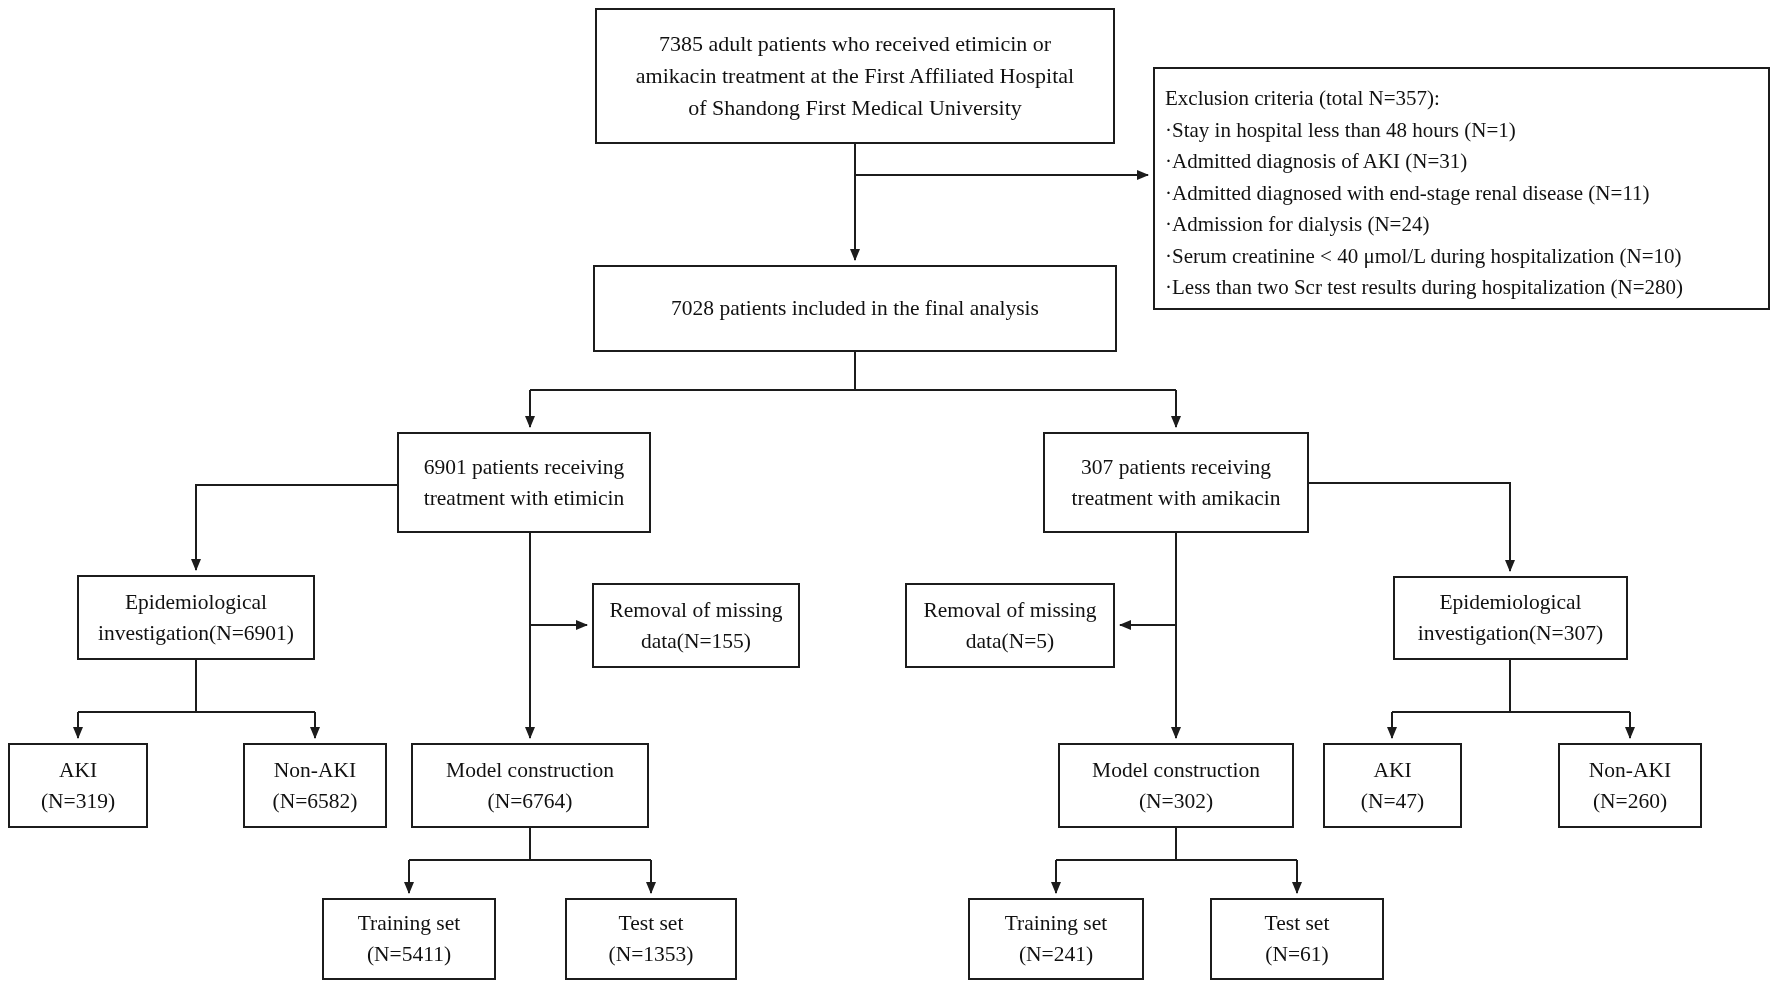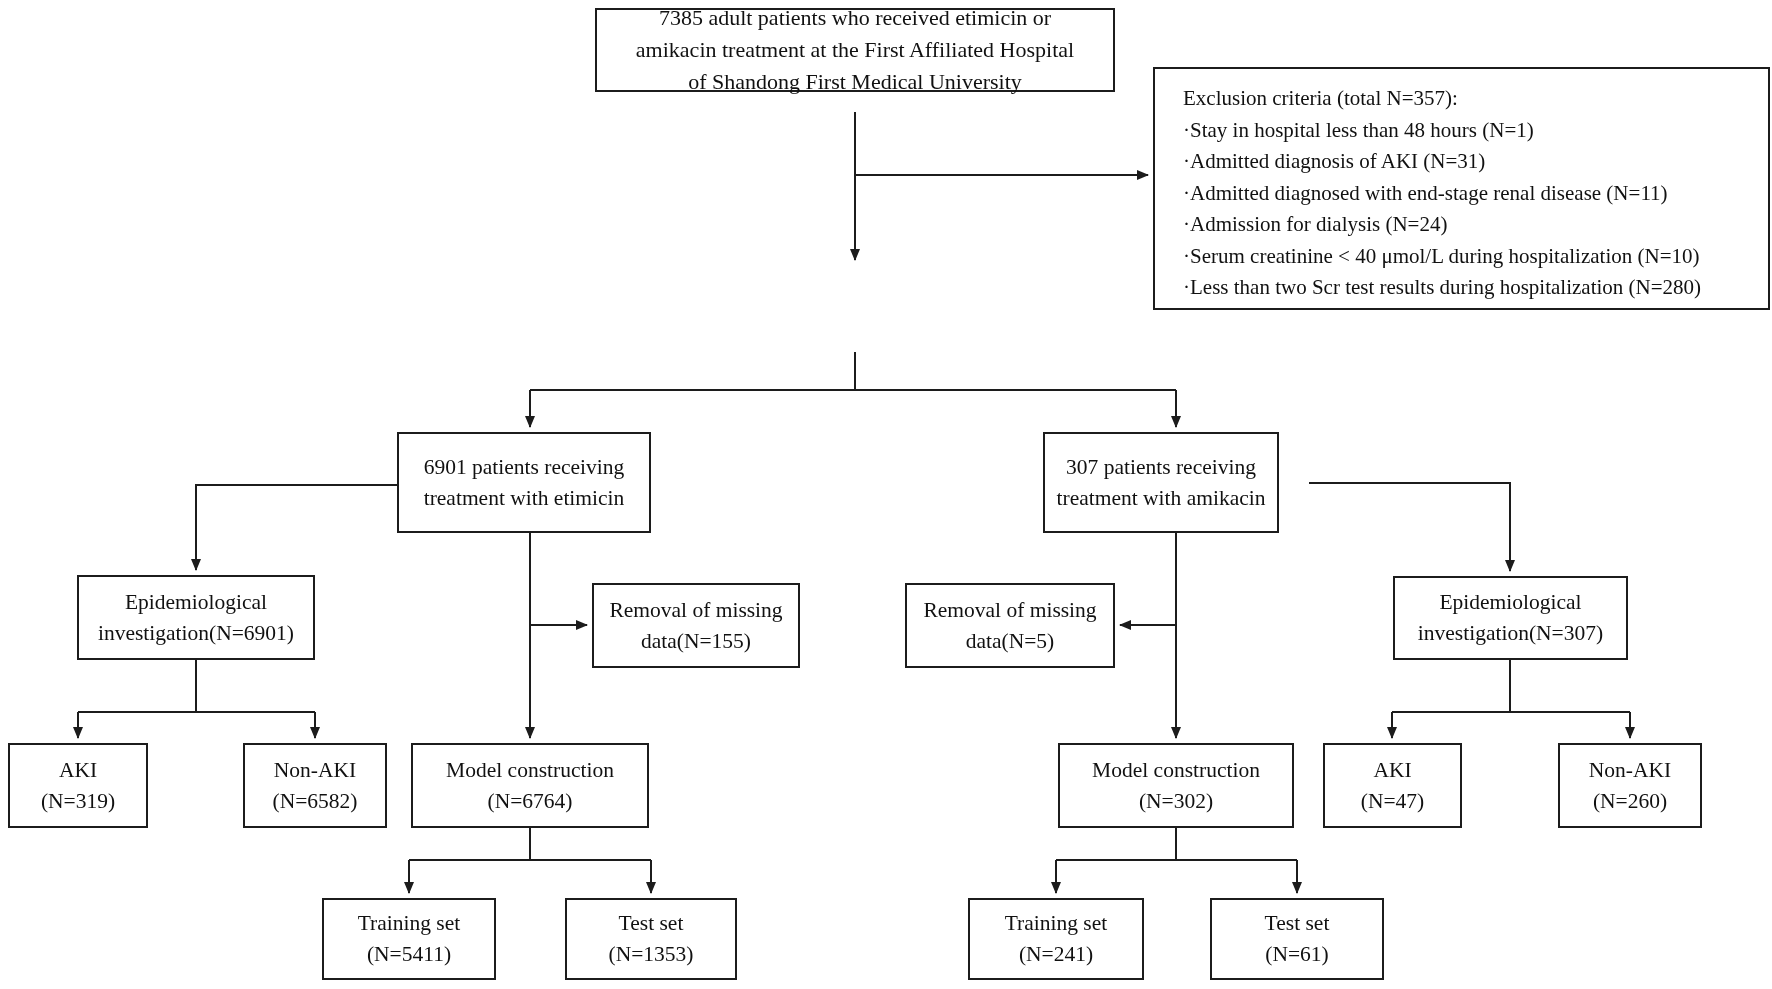--- a/index.html
+++ b/index.html
@@ -24,21 +24,21 @@
     text-align:center;
     white-space:pre-line;
     font-size:21.5px; line-height:1.42;
     padding:2px 4px;
   }
   .node.big { font-size:22px; line-height:1.45; }
   .node.list {
     align-items:flex-start; justify-content:flex-start;
     text-align:left;
     font-size:21px; line-height:1.5;
-    padding:14px 8px 6px 28px;
+    padding:14px 8px 6px 10px;
   }
 </style>
 </head>
 <body>
 
 <div id="canvas">
 
   <svg id="connectors" width="1772" height="989" viewBox="0 0 1772 989">
     <defs>
       <marker id="arrow" markerWidth="13" markerHeight="11" refX="11" refY="5" orient="auto" markerUnits="userSpaceOnUse">
@@ -79,37 +79,38 @@
     <path d="M409,860 H651"></path>
     <path d="M409,860 V893" marker-end="url(#arrow)"></path>
     <path d="M651,860 V893" marker-end="url(#arrow)"></path>
 
     <path d="M1176,828 V860"></path>
     <path d="M1056,860 H1297"></path>
     <path d="M1056,860 V893" marker-end="url(#arrow)"></path>
     <path d="M1297,860 V893" marker-end="url(#arrow)"></path>
   </svg>
 
-  <div class="node big" style="left:595px; top:8px; width:520px; height:84px;">7385 adult patients who received etimicin or
+  <div class="node big" style="left:595px; top:8px; width:520px; height:136px;">7385 adult patients who received etimicin or
 amikacin treatment at the First Affiliated Hospital
 of Shandong First Medical University</div>
 
   <div class="node list" style="left:1153px; top:67px; width:617px; height:243px;">Exclusion criteria (total N=357):
 ·Stay in hospital less than 48 hours (N=1)
 ·Admitted diagnosis of AKI (N=31)
 ·Admitted diagnosed with end-stage renal disease (N=11)
 ·Admission for dialysis (N=24)
 ·Serum creatinine &lt; 40 μmol/L during hospitalization (N=10)
 ·Less than two Scr test results during hospitalization (N=280)</div>
 
+  <div class="node" style="left:593px; top:265px; width:524px; height:87px;">7028 patients included in the final analysis</div>
 
   <div class="node" style="left:397px; top:432px; width:254px; height:101px;">6901 patients receiving
 treatment with etimicin</div>
 
-  <div class="node" style="left:1043px; top:432px; width:236px; height:101px;">307 patients receiving
+  <div class="node" style="left:1043px; top:432px; width:266px; height:101px;">307 patients receiving
 treatment with amikacin</div>
 
   <div class="node" style="left:77px; top:575px; width:238px; height:85px;">Epidemiological
 investigation(N=6901)</div>
 
   <div class="node" style="left:592px; top:583px; width:208px; height:85px;">Removal of missing
 data(N=155)</div>
 
   <div class="node" style="left:905px; top:583px; width:210px; height:85px;">Removal of missing
 data(N=5)</div>

